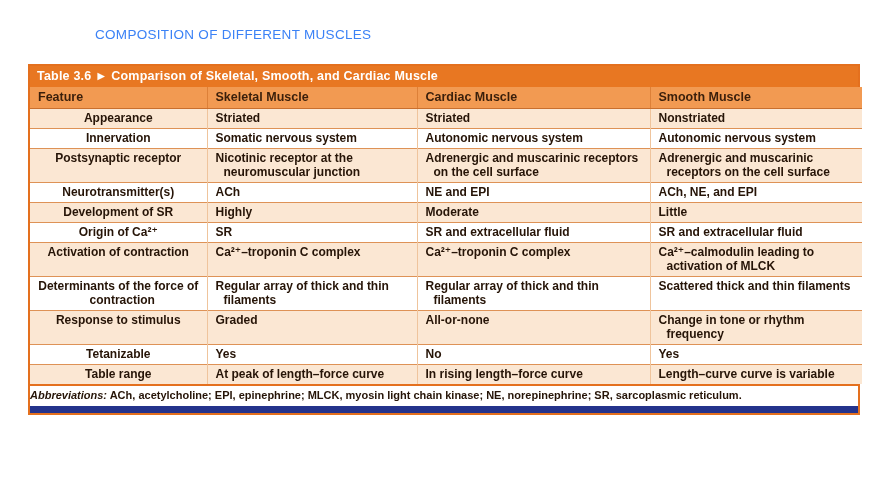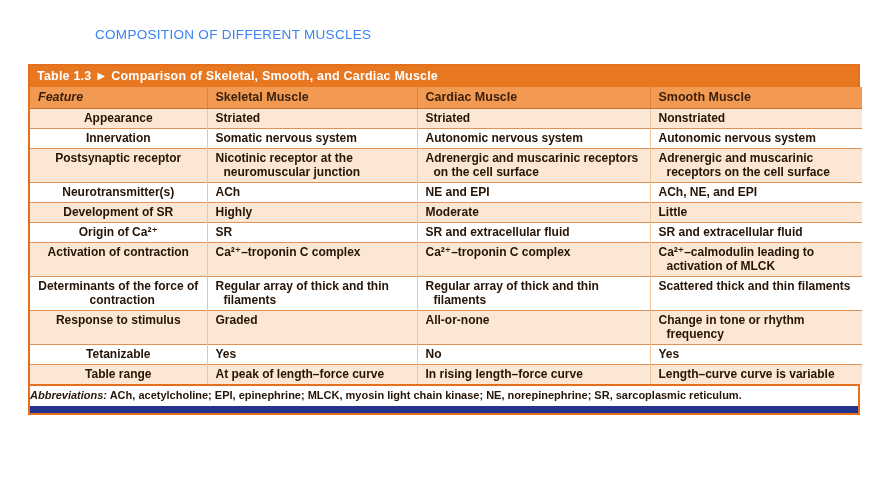--- a/index.html
+++ b/index.html
@@ -23,21 +23,21 @@
   }
   table {
     width:100%; border-collapse:collapse; table-layout:fixed;
     font-size:12px; line-height:14px; color:#261407;
   }
   thead th {
     background:var(--header-bg,#F29A52); color:#3A1F0B;
     text-align:left; font-size:12.5px; padding:3px 8px 4px;
     border-left:1px solid #DD8038; border-bottom:1px solid #C96F2E;
   }
-  thead th:first-child { border-left:none;font-style:italic; }
+  thead th:first-child { border-left:none; }
   tbody td {
     padding:2px 8px 3px 16px; text-indent:-8px;
     border-top:1px solid #DE9256; border-left:1px solid #EFC49C;
     vertical-align:top; font-weight:bold;
   }
   tbody td:first-child { border-left:none;text-align:center; }
   tbody tr:nth-child(odd)  { background:var(--row-tint,#FBE7D3); }
   tbody tr:nth-child(even) { background:#ffffff; }
   .footnote {
     border-top:2px solid var(--border,#E4701E);
@@ -46,21 +46,21 @@
   }
   .footnote .abbr-label { font-style:italic; }
   .page-edge { height:7px; background:var(--page-edge,#24338C); }
 </style>
 </head>
 <body style="--caption-bg: #E87722; --header-bg: #F29A52; --row-tint: #FBE7D3; --border: #E4701E; --page-edge: #24338C;">
 
 <div class="page-title">COMPOSITION OF DIFFERENT MUSCLES</div>
 
 <div class="table-wrap">
-  <div class="caption">Table 1.3 ► Comparison of Skeletal, Smooth, and Cardiac Muscle</div>
+  <div class="caption">Table 3.6 ► Comparison of Skeletal, Smooth, and Cardiac Muscle</div>
 
   <table>
     <colgroup>
       <col style="width:177px">
       <col style="width:210px">
       <col style="width:233px">
       <col style="width:212px">
     </colgroup>
     <thead>
       <tr>

